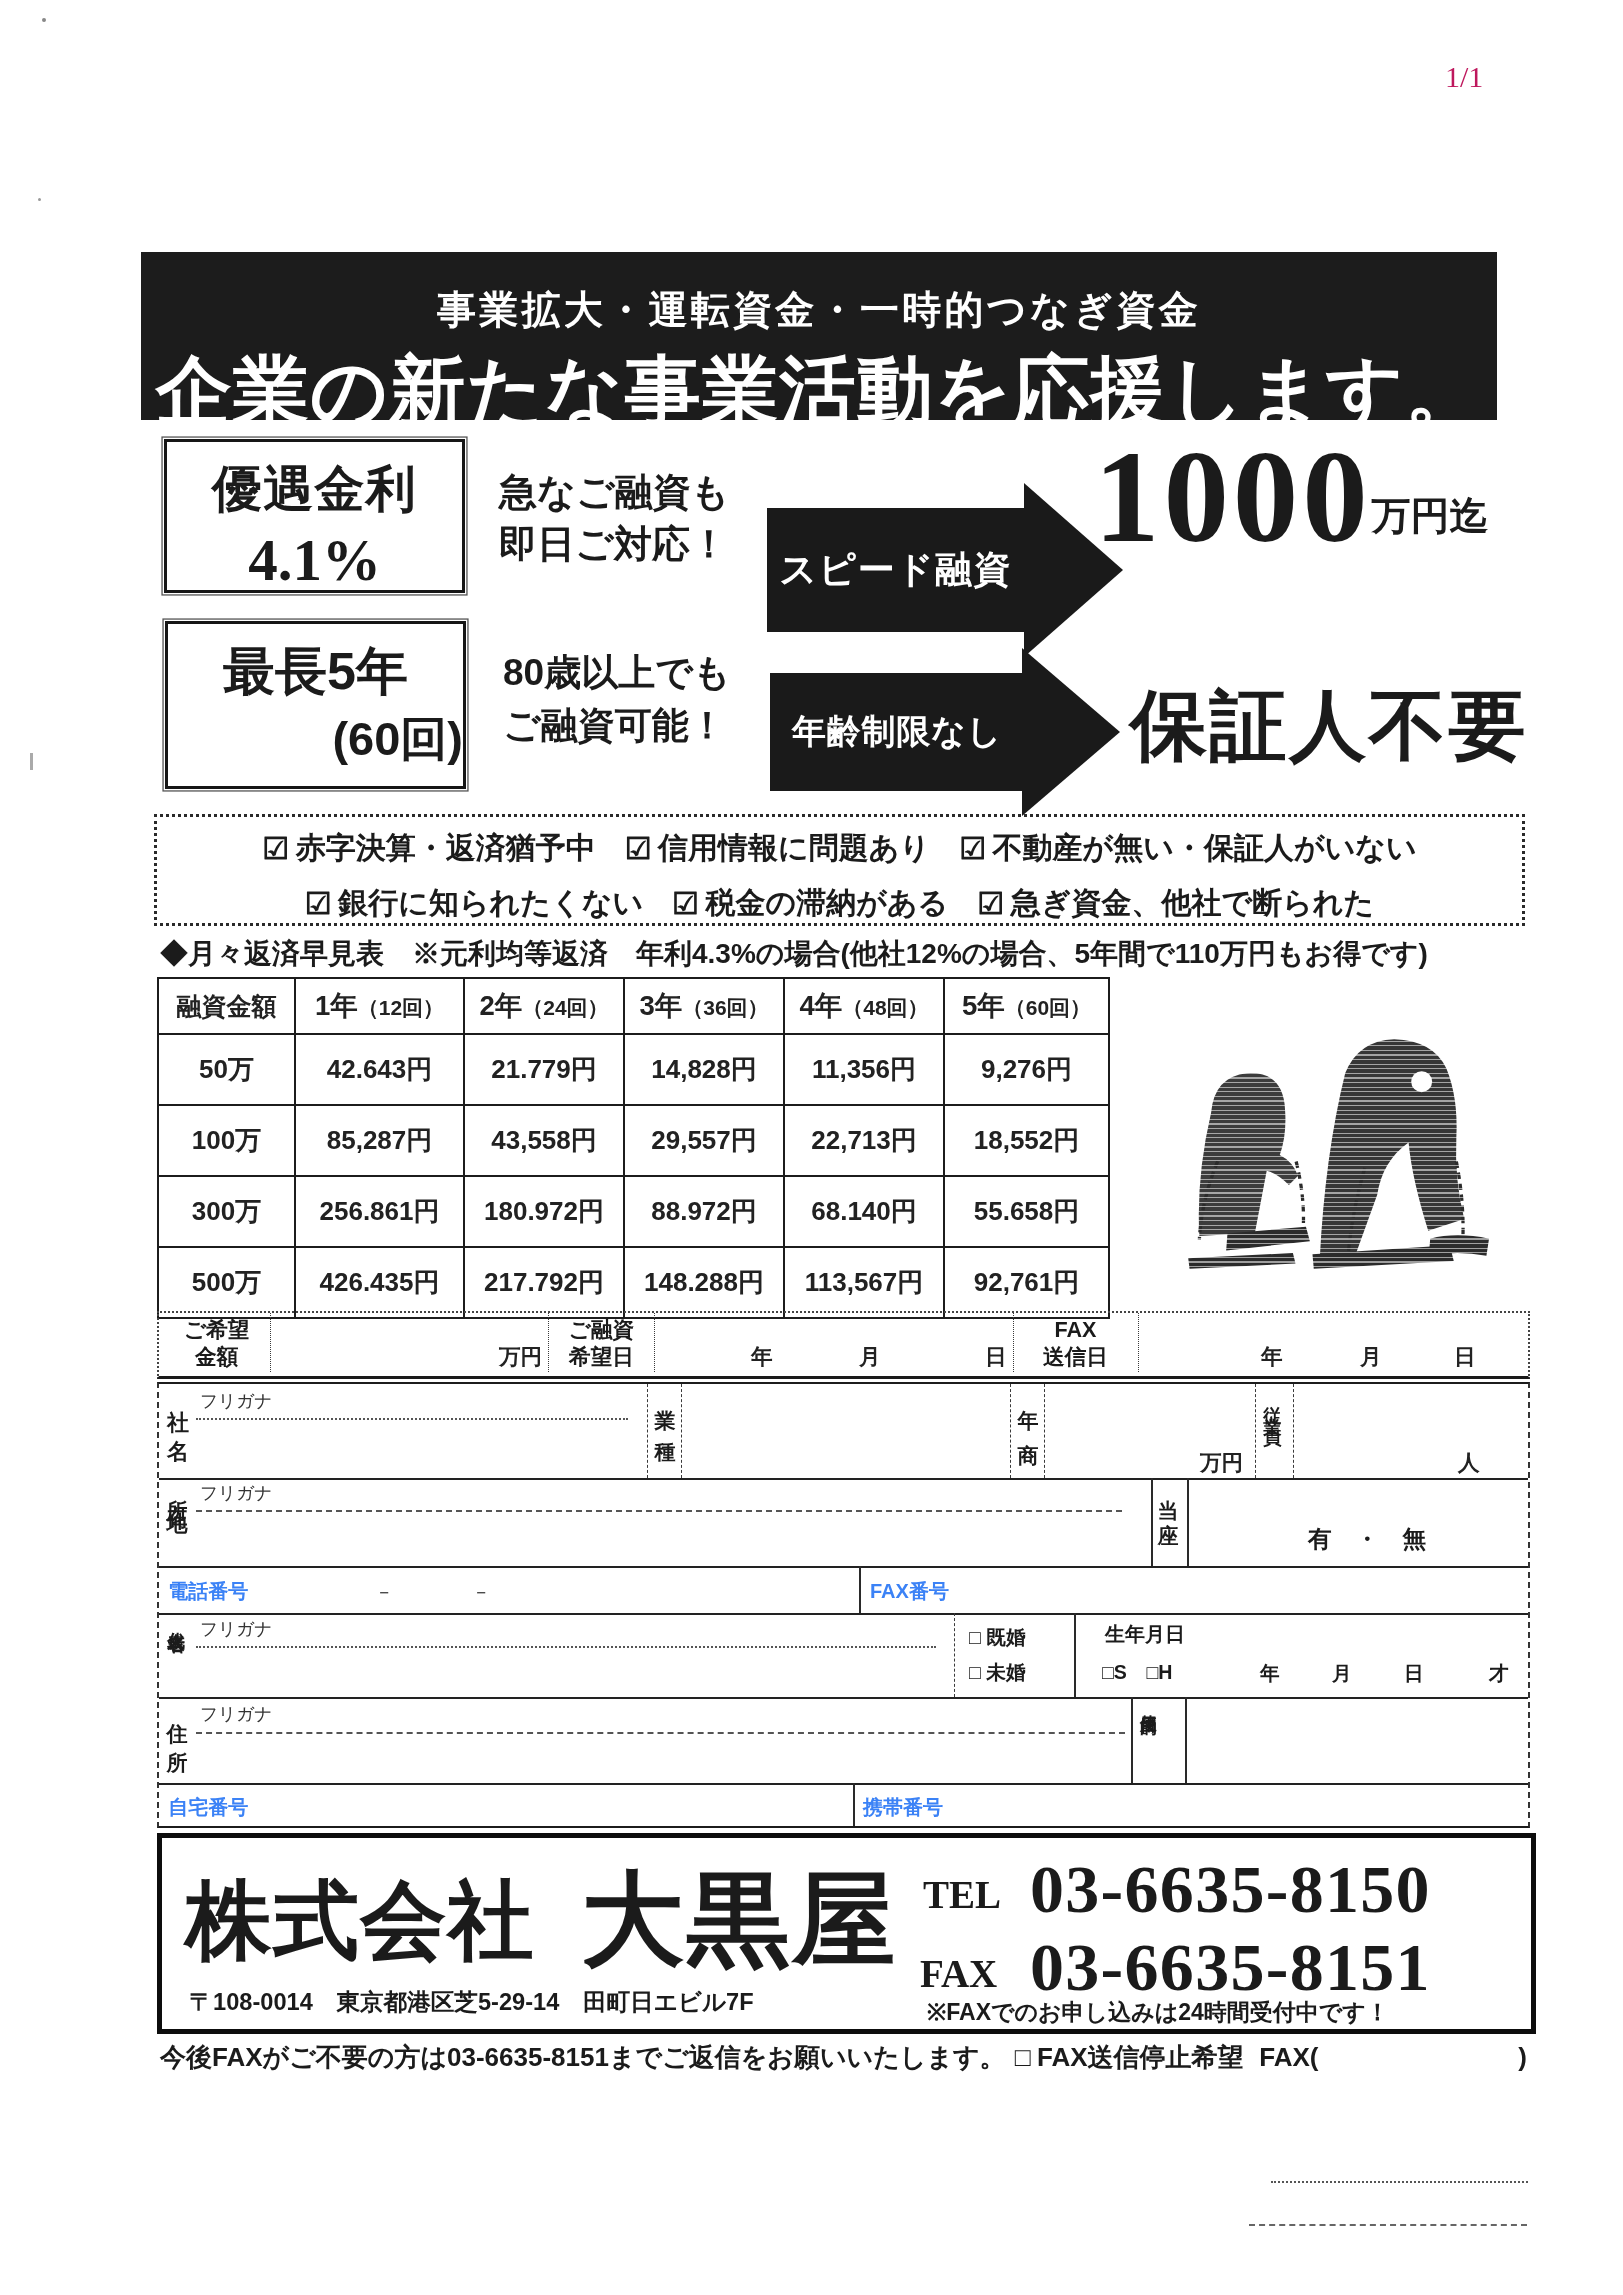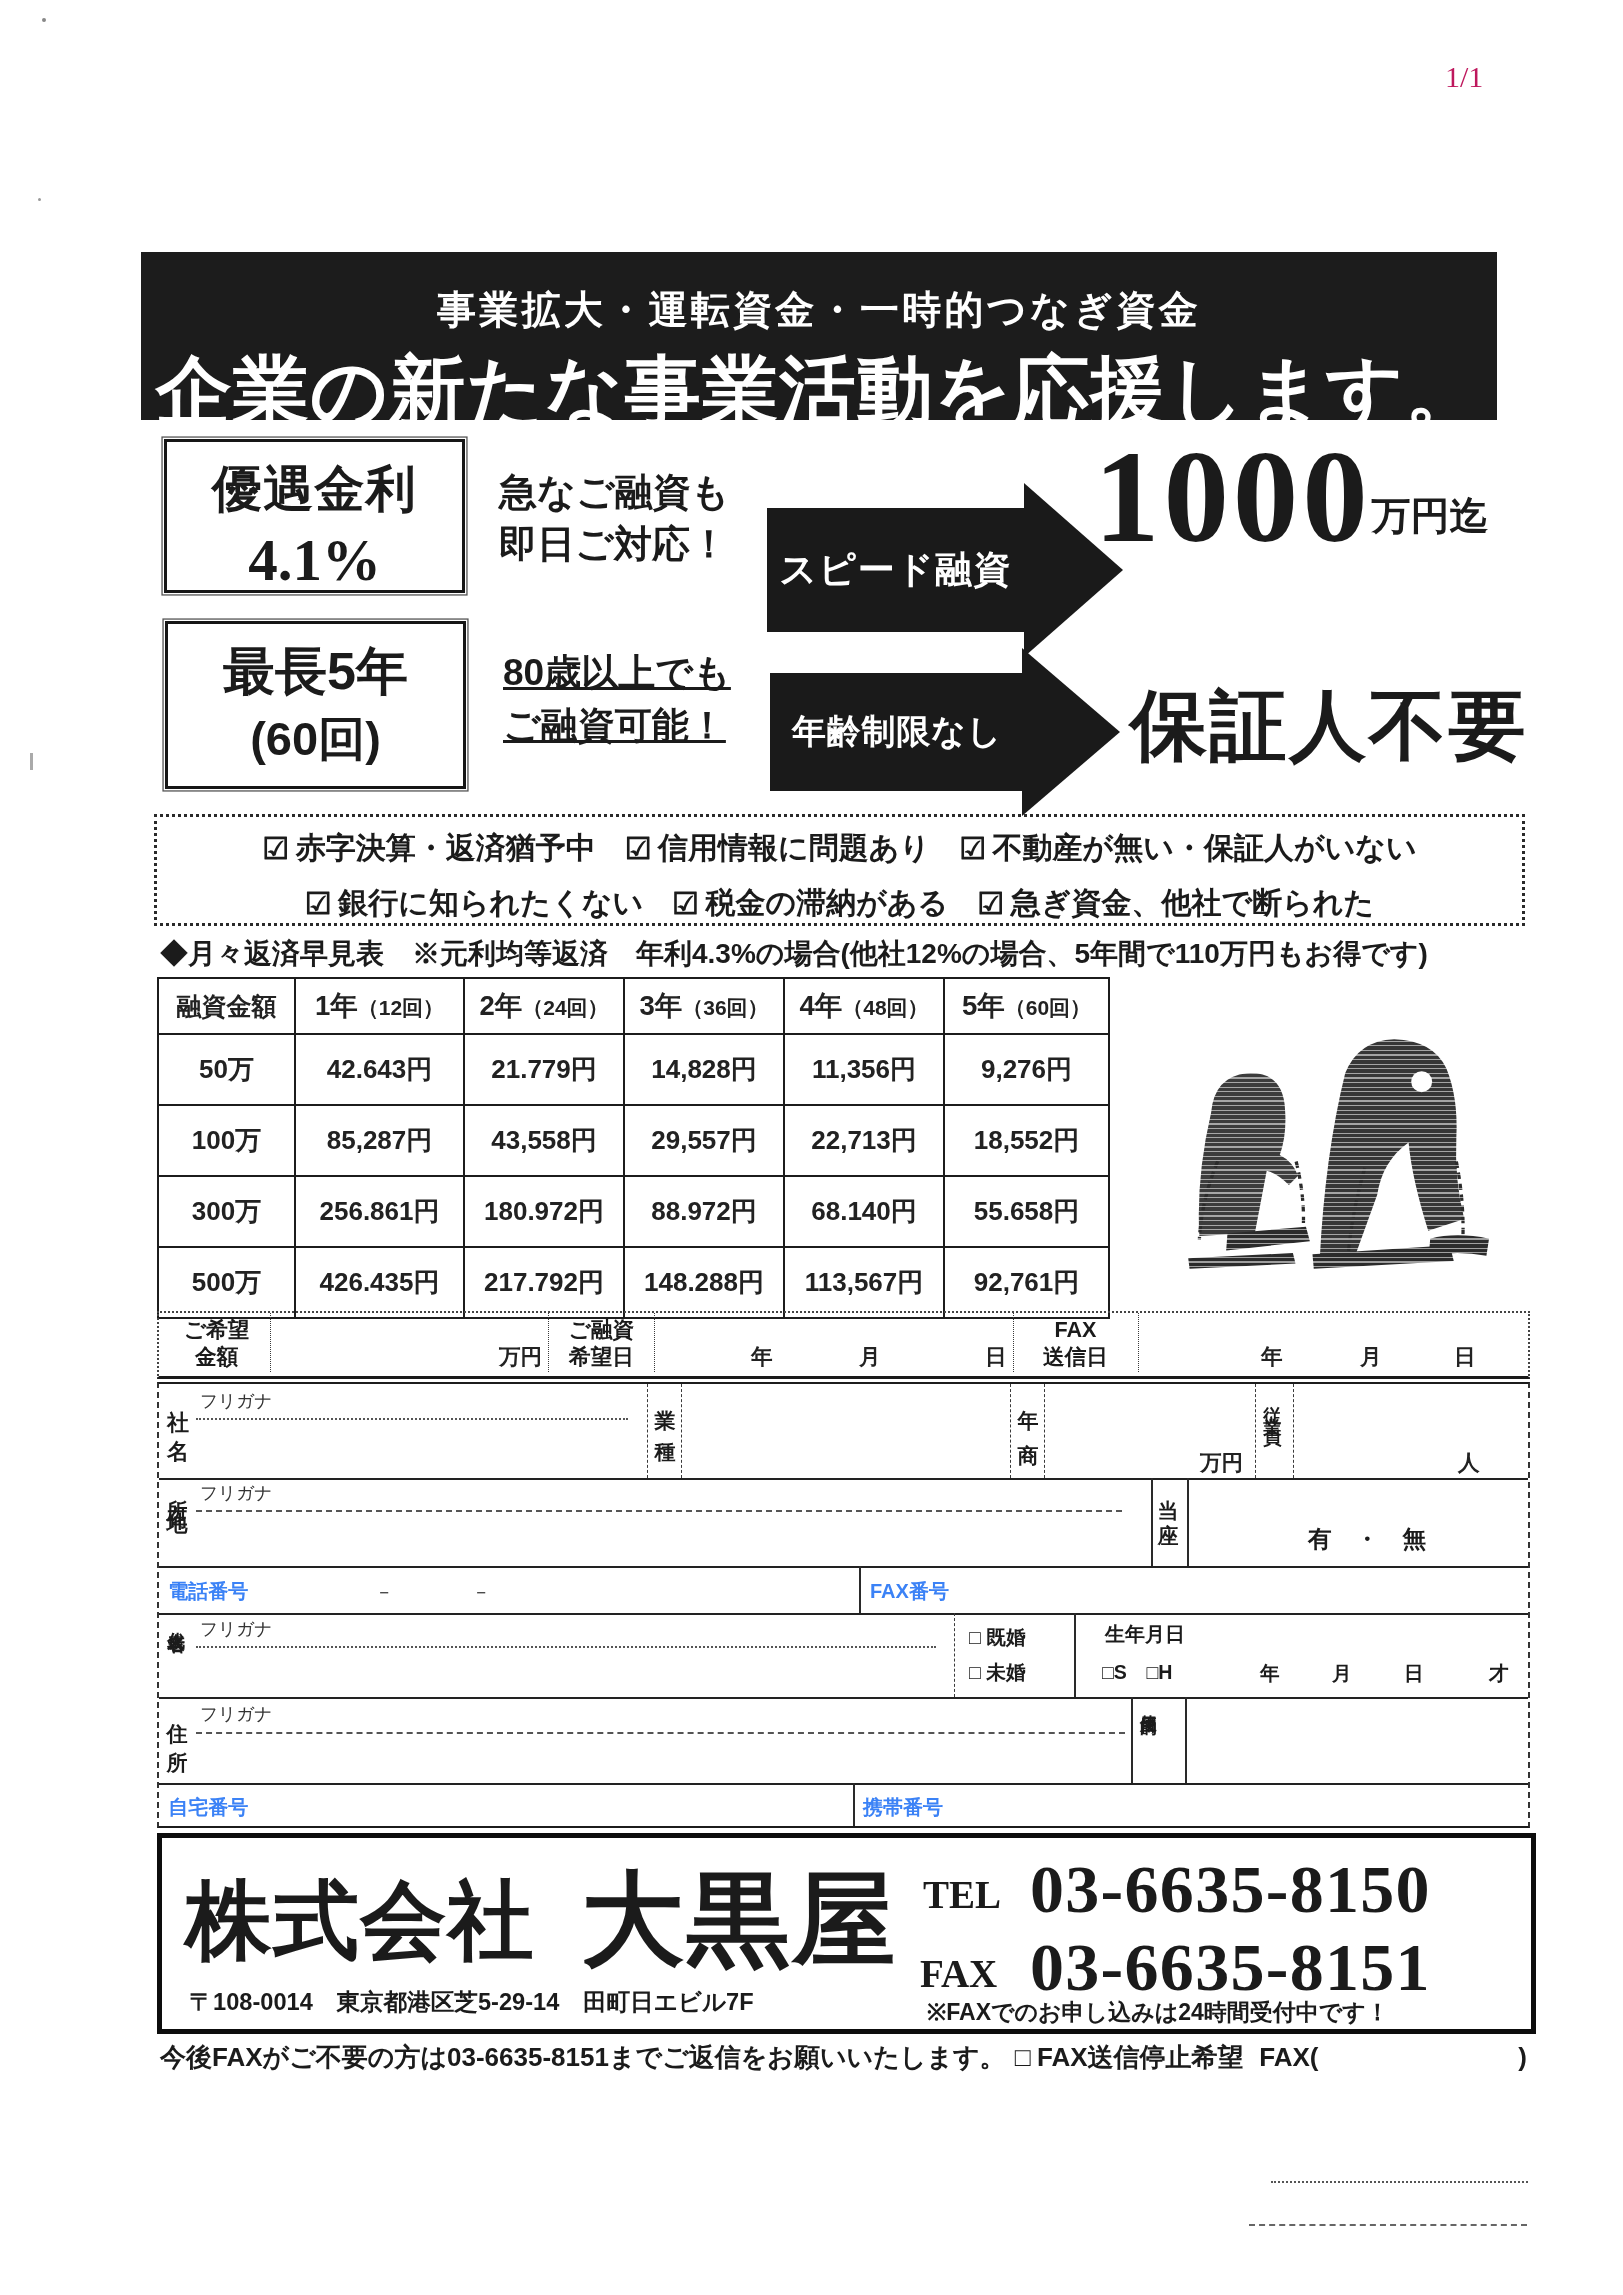--- a/index.html
+++ b/index.html
@@ -67,23 +67,23 @@
   <div class="abs arrow-body" style="left:767px;top:508px;width:257px;height:124px;">
     <span class="b" style="font-size:37px;letter-spacing:1.3px;">スピード融資</span>
   </div>
   <div class="abs arrow-head" style="left:1024px;top:483px;border-left:99px solid #1a1a1a;border-top:87px solid transparent;border-bottom:87px solid transparent;"></div>
   <div class="abs" style="left:1094px;top:431px;">
     <span class="serif b" style="font-size:131px;line-height:1;letter-spacing:3.9px;">1000</span><span class="b" style="font-size:39px;position:relative;top:-11.8px;">万円迄</span>
   </div>
 
   <div class="abs ratebox" style="left:165px;top:621px;width:295px;height:162px;">
     <div class="b" style="font-size:52px;margin-top:13px;">最長5年</div>
-    <div class="b" style="font-size:47px;margin-top:1.3px;">(60回)</div>
-  </div>
-  <div class="abs b" style="left:503px;top:647px;font-size:37px;line-height:1.42;text-decoration:underline;">
+    <div class="b" style="font-size:47px;margin-top:1.3px;text-align:right;">(60回)</div>
+  </div>
+  <div class="abs b" style="left:503px;top:647px;font-size:37px;line-height:1.42;">
     <div>80歳以上でも</div>
     <div>ご融資可能！</div>
   </div>
   <div class="abs arrow-body" style="left:770px;top:673px;width:254px;height:118px;">
     <span class="b" style="font-size:34px;letter-spacing:0.7px;">年齢制限なし</span>
   </div>
   <div class="abs arrow-head" style="left:1022px;top:648px;border-left:98px solid #1a1a1a;border-top:84px solid transparent;border-bottom:84px solid transparent;"></div>
   <div class="abs b" style="left:1130px;top:675px;font-size:77px;letter-spacing:2.6px;">保証人不要</div>
 
   <div class="abs dotted-box" style="left:154px;top:814px;width:1365px;height:106px;">

